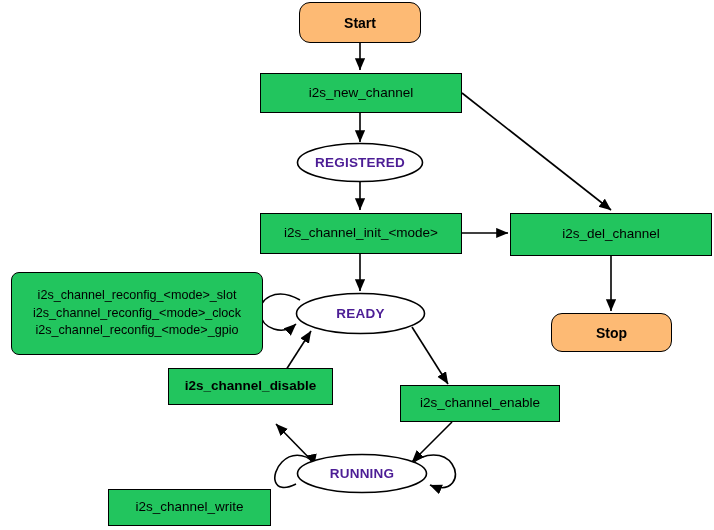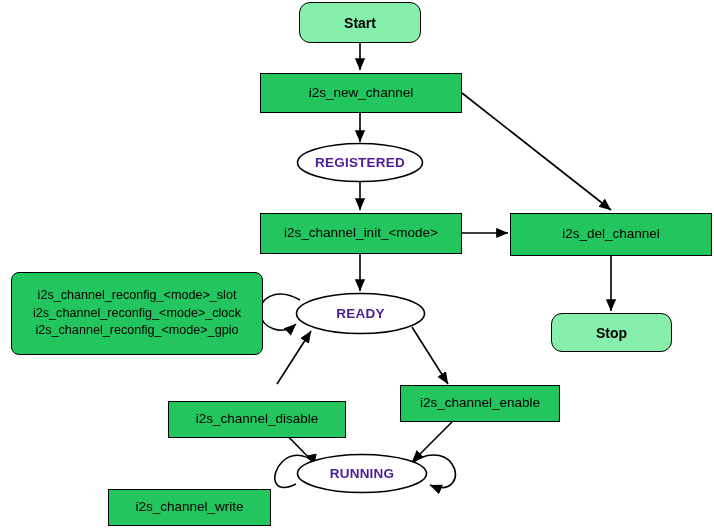--- a/index.html
+++ b/index.html
@@ -36,21 +36,21 @@
     text-align: center;
   }
   .box {
     background: #22c55e;
     border: 1.6px solid #000000;
     color: #000000;
     font-size: 13.5px;
     line-height: 1.35;
   }
   .terminal {
-    background: #86efac;
+    background: #fdba74;
     border: 1.8px solid #000000;
     border-radius: 11px;
     color: #000000;
     font-size: 14px;
     font-weight: bold;
   }
   .state-label {
     position: absolute;
     color: #4c1d95;
     font-size: 13.5px;
@@ -141,21 +141,21 @@
     <span>i2s_channel_reconfig_&lt;mode&gt;_slot</span>
     <span>i2s_channel_reconfig_&lt;mode&gt;_clock</span>
     <span>i2s_channel_reconfig_&lt;mode&gt;_gpio</span>
   </div>
 
   <svg style="position:absolute; left:295px; top:292px; width:131px; height:43px;" viewBox="0 0 131 43" xmlns="http://www.w3.org/2000/svg">
     <ellipse cx="65.5" cy="21.5" rx="64" ry="20" fill="#ffffff" stroke="#000000" stroke-width="1.6"></ellipse>
   </svg>
   <div class="state-label" style="left:295px; top:292px; width:131px; height:43px;">READY</div>
 
-  <div class="node box" style="left:168px; top:401px; width:178px; height:37px;">
+  <div class="node box" style="left:168px; top:368px; width:165px; height:37px;font-weight:bold;">
     <span>i2s_channel_disable</span>
   </div>
 
   <div class="node box" style="left:400px; top:385px; width:160px; height:37px;">
     <span>i2s_channel_enable</span>
   </div>
 
   <svg style="position:absolute; left:296px; top:453px; width:132px; height:41px;" viewBox="0 0 132 41" xmlns="http://www.w3.org/2000/svg">
     <ellipse cx="66" cy="20.5" rx="64.5" ry="19" fill="#ffffff" stroke="#000000" stroke-width="1.6"></ellipse>
   </svg>

